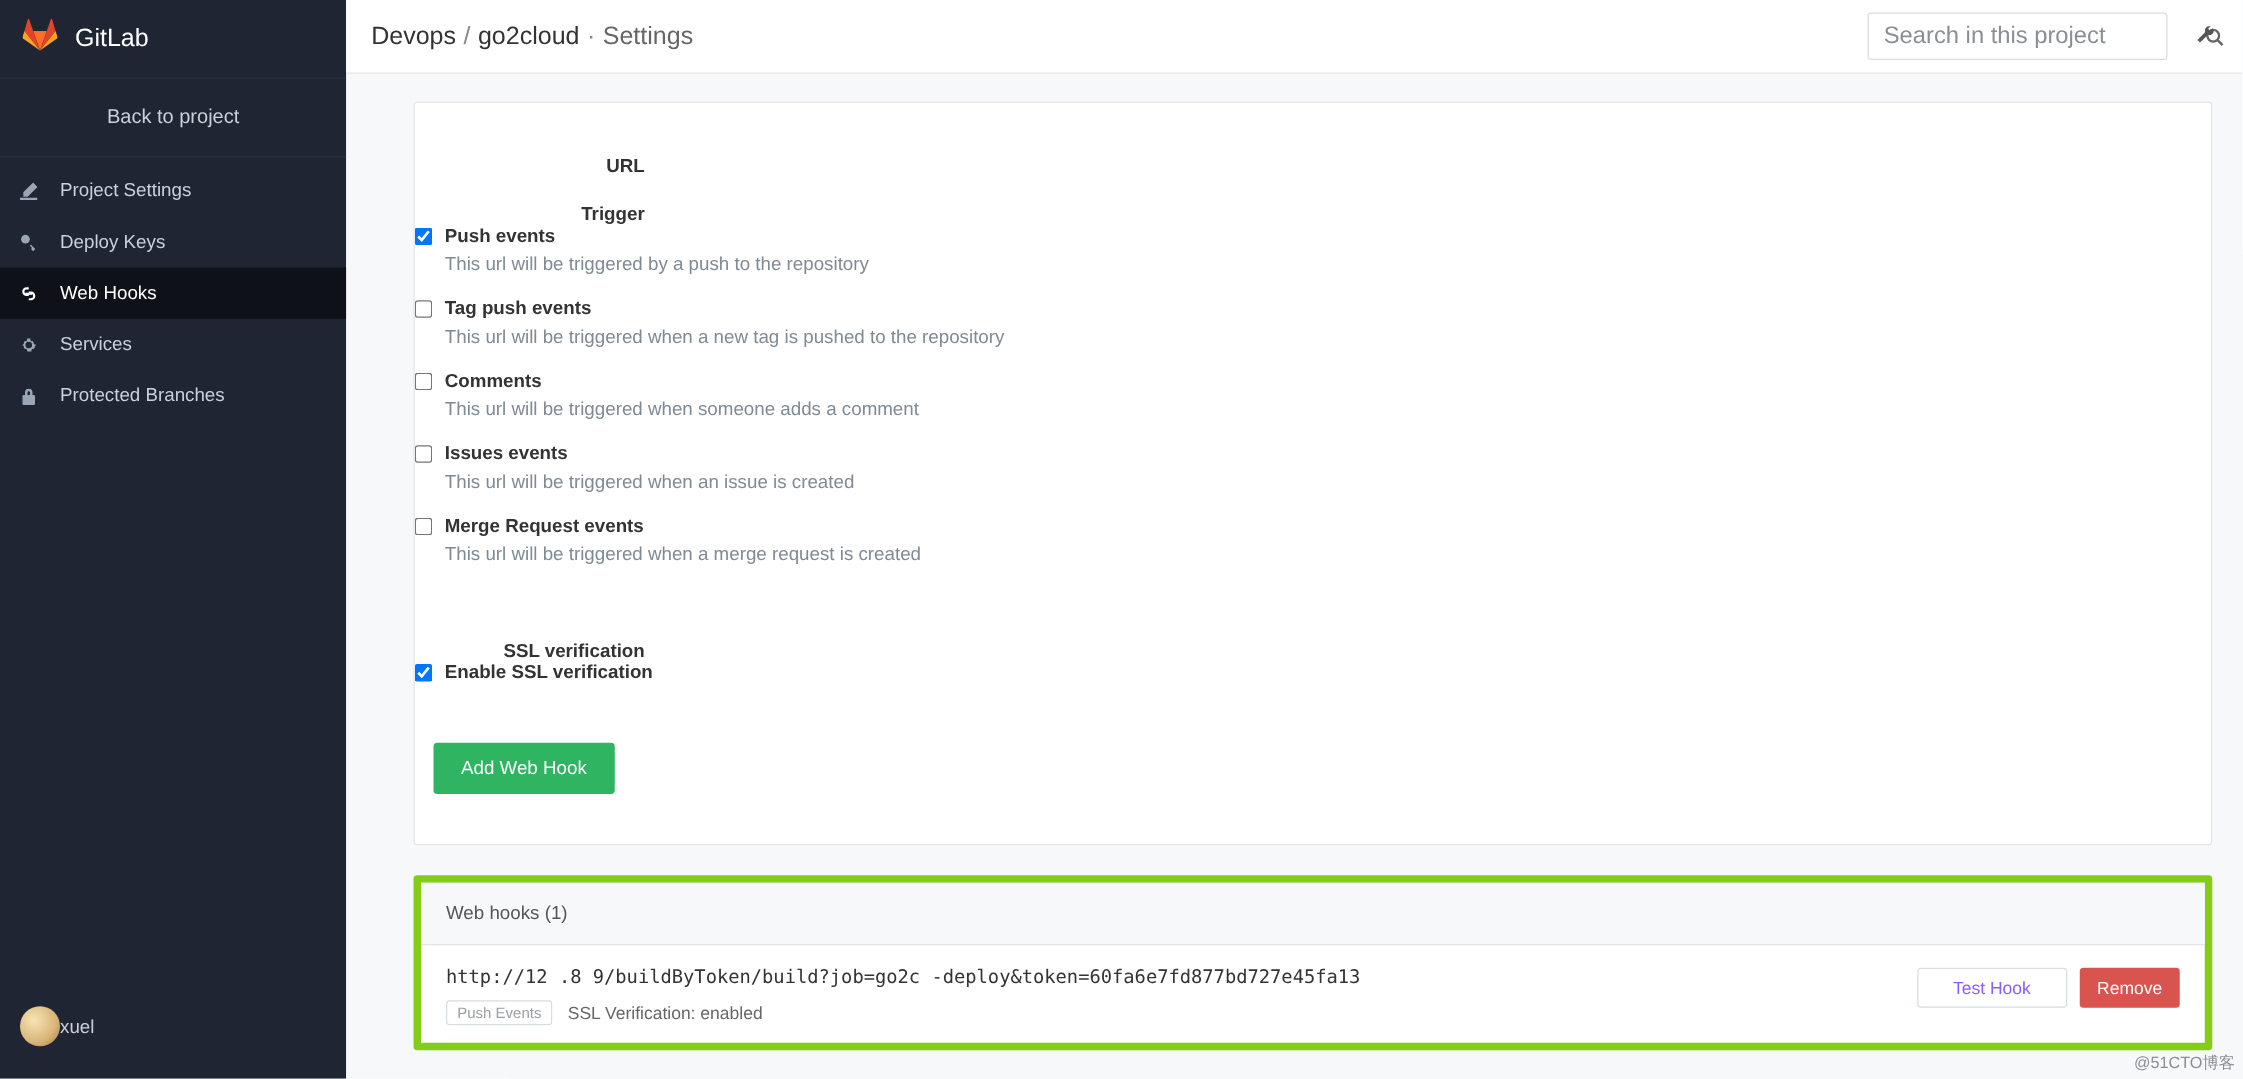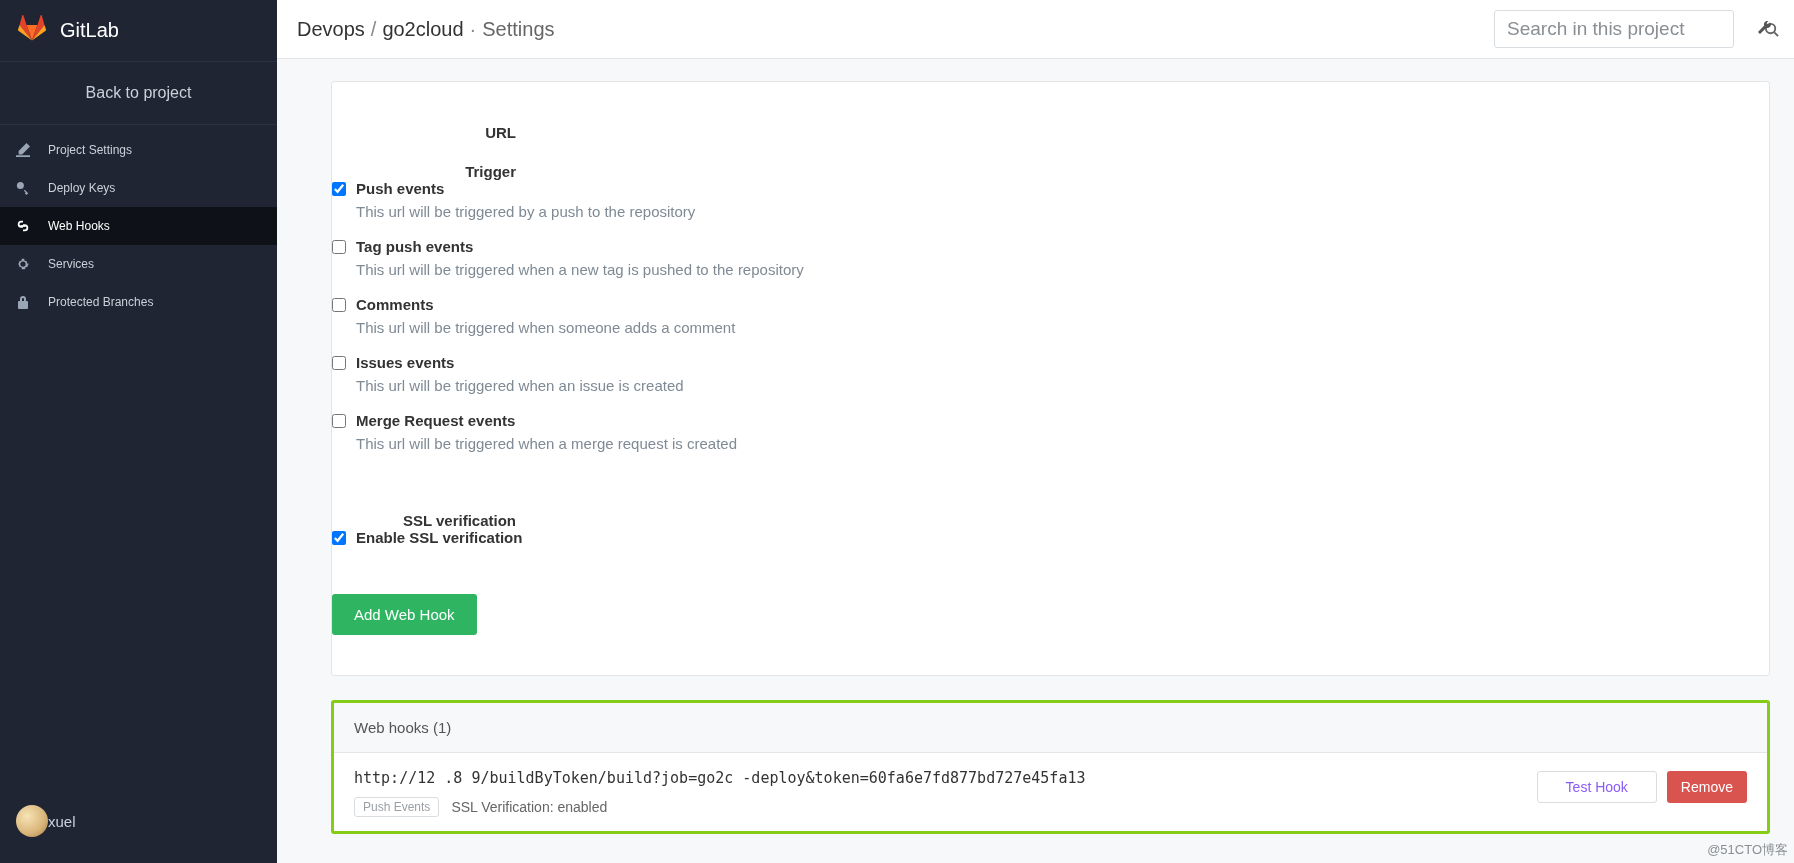--- a/index.html
+++ b/index.html
@@ -41,21 +41,21 @@
     border-top: 1px solid #2b3140;
   }
   .nav { margin-top: 6px; }
   .nav-item {
     display: flex;
     align-items: center;
     gap: 16px;
     padding: 12px 14px;
     color: #c9d1da;
     cursor: pointer;
-    font-size: 12px;
+    font-size: 15px;
   }
   .nav-item.active { background: #0e1118; color: #fff; }
   .nav-item .nicon { width: 18px; display: flex; justify-content: center; color: #9aa6b5; }
   .nav-item.active .nicon { color: #fff; }
   .sidebar-footer {
     margin-top: auto;
     display: flex;
     align-items: center;
     padding: 14px 16px 26px;
     color: #c9d1da;
@@ -127,26 +127,27 @@
   .chk-title { font-weight: 600; color: #333; }
   .chk-desc { margin-top: 6px; margin-left: 24px; color: #7f8a95; font-size: 15px; }
   .btn {
     display: inline-block;
     border: none;
     border-radius: 3px;
     padding: 12px 22px;
     font-size: 15px;
     cursor: pointer;
     color: #fff;
+    margin-left: 15px;
   }
   .btn-green { background: #2fb562; }
 
   .hooks-panel {
     background: #fff;
-    border: 3px solid #84cc16;
+    border: 6px solid #84cc16;
     border-radius: 3px;
     margin: 24px 24px 0 54px;
   }
   .hooks-header {
     padding: 16px 20px;
     border-bottom: 1px solid #e5e5e5;
     color: #555;
     background: #f7f8fa;
   }
   .hook-row {

